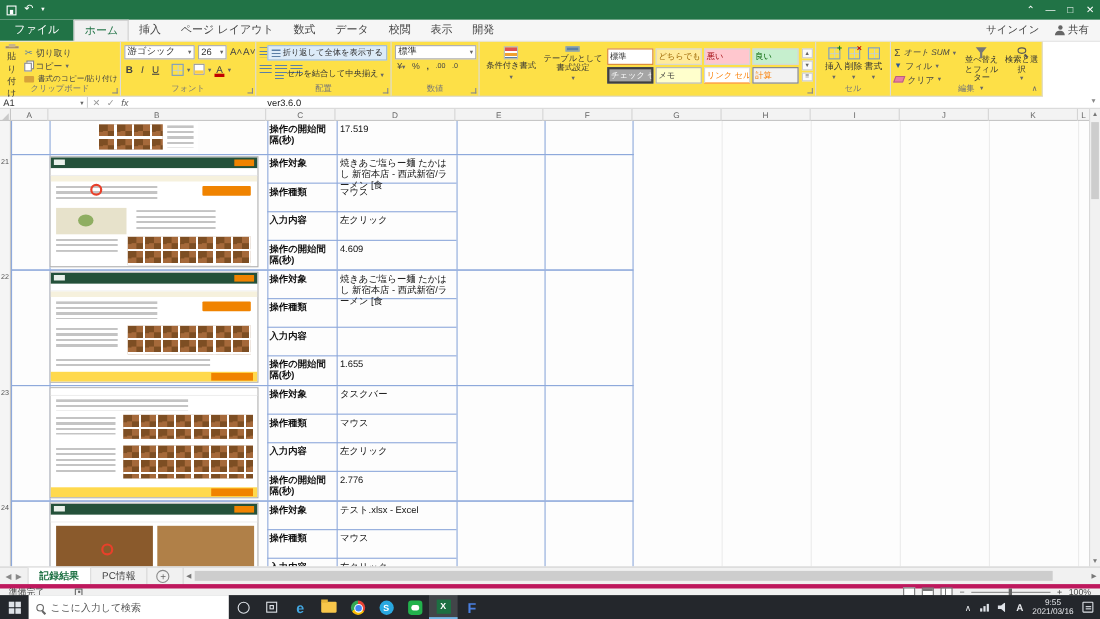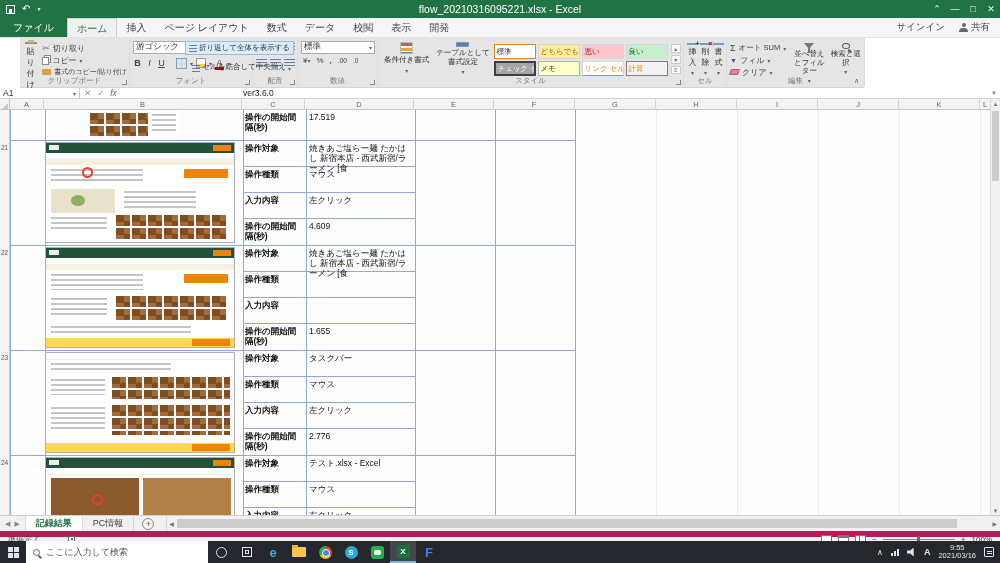--- a/index.html
+++ b/index.html
@@ -22,21 +22,21 @@
   .rtab { padding:0 9px; line-height:20px; color:#444; }
   .rtab.active { background:#f1f1f1; color:#217346; border:1px solid #d0d0d0; border-bottom:none; }
   .tellme { display:flex; align-items:center; gap:4px; margin-left:16px; color:#777; font-size:9.5px; }
   .bulb { width:8px; height:8px; border-radius:50%; background:#f7d64a; border:1px solid #caa92f; display:inline-block; }
   .tabs-right { margin-left:auto; display:flex; align-items:center; gap:14px; padding-right:10px; color:#444; font-size:9.5px; }
   .ic-person { width:9px; height:9px; position:relative; display:inline-block; }
   .ic-person::before { content:""; position:absolute; left:2.5px; top:0; width:4px; height:4px; border-radius:50%; background:#666; }
   .ic-person::after { content:""; position:absolute; left:0; bottom:0; width:9px; height:4px; border-radius:4px 4px 0 0; background:#666; }
 
   
-  .ribbon { position:absolute; left:0; top:38px; width:844px; height:50px; background:#e5e5e5; border-bottom:1px solid #d5d5d5; display:flex; font-size:8px; color:#333;margin-left:20px; }
+  .ribbon { position:absolute; left:0; top:38px; width:948px; height:50px; background:#fde047; border-bottom:1px solid #d5d5d5; display:flex; font-size:8px; color:#333; }
   .rgroup { position:relative; height:100%; border-right:1px solid #dcdcdc; padding:2px 2px 12px 3px; }
   .rlabel { position:absolute; bottom:1px; left:0; width:100%; text-align:center; font-size:7.5px; color:#777; }
   .launcher { position:absolute; right:2px; bottom:2px; width:5px; height:5px; border-right:1px solid #888; border-bottom:1px solid #888; }
   .g-clip { width:110px; display:flex; gap:4px; }
   .g-font { width:134px; }
   .g-align { width:142px; }
   .g-num { width:86px; }
   .g-styles { width:306px; display:flex; gap:3px; }
   .g-cells { width:78px; display:flex; gap:2px; justify-content:center; }
   .g-edit { width:138px; display:flex; gap:2px; }
@@ -149,21 +149,21 @@
   .sheetbar { position:absolute; left:0; top:515px; width:1000px; height:16px; background:#f1f1f1; border-top:1px solid #cfcfcf; display:flex; align-items:stretch; font-size:9px; }
   .sb-arrows { display:flex; align-items:center; gap:4px; padding:0 5px; color:#888; font-size:7px; }
   .stab { padding:0 10px; line-height:15px; color:#444; border-right:1px solid #d6d6d6; }
   .stab.active { background:#fff; color:#217346; font-weight:bold; border-left:1px solid #d6d6d6; }
   .newsheet { width:12px; height:12px; border:1px solid #8a8a8a; border-radius:50%; color:#666; font-size:9px; line-height:10px; text-align:center; align-self:center; margin-left:8px; }
   .hscroll { position:relative; flex:1; margin-left:12px; border-left:1px solid #d6d6d6; }
   .hthumb { position:absolute; left:6px; top:3px; width:780px; height:9px; background:#cdcdcd; }
   .hs-arr { position:absolute; top:4px; font-size:6px; color:#777; }
 
   
-  .statusbar { position:absolute; left:0; top:531px; width:1000px; height:10px; background:#f1f1f1; border-top:6px solid #be185d; display:flex; align-items:center; font-size:8px; color:#444;gap:18px; }
+  .statusbar { position:absolute; left:0; top:531px; width:1000px; height:10px; background:#f1f1f1; border-top:4px solid #be185d; display:flex; align-items:center; font-size:8px; color:#444;gap:18px; }
   .statusbar .ready { padding-left:8px; }
   .ic-macro { width:7px; height:7px; border:1px solid #666; margin-left:10px; position:relative; }
   .ic-macro::after { content:""; position:absolute; left:1.5px; top:1.5px; width:2px; height:2px; background:#666; }
   .status-right { margin-left:auto; display:flex; align-items:center; gap:6px; padding-right:8px; }
   .view-ic { width:11px; height:8px; border:1px solid #777; background:#fff; }
   .view-ic.v2 { background:linear-gradient(#777 0 2px,#fff 2px); }
   .view-ic.v3 { background:linear-gradient(90deg,#fff 0 3px,#777 3px 4px,#fff 4px); }
   .zoom-track { width:72px; height:1px; background:#8a8a8a; position:relative; }
   .zoom-thumb { position:absolute; left:34px; top:-3px; width:3px; height:7px; background:#666; }
 
@@ -203,21 +203,20 @@
 <body>
 
 <div class="screen">
 
   <div class="titlebar">
     <div class="qat">
       <span class="ic-save"></span>
       <span class="qat-glyph">↶</span>
       <span class="qat-glyph" style="font-size:6px;">▾</span>
     </div>
-    <div class="tb-title">flow_20210316095221.xlsx - Excel</div>
     <div class="win-ctrls">
       <span>⌃</span>
       <span>—</span>
       <span>□</span>
       <span>✕</span>
     </div>
   </div>
 
   <div class="tabsrow">
     <div class="file-tab">ファイル</div>
@@ -355,21 +354,20 @@
         <div class="chip c4">チェック セ...</div>
         <div class="chip c5">メモ</div>
         <div class="chip c6">リンク セル</div>
         <div class="chip c7">計算</div>
       </div>
       <div class="gal-arrows">
         <span>▴</span>
         <span>▾</span>
         <span>≡</span>
       </div>
-      <div class="rlabel">スタイル</div>
       <span class="launcher"></span>
     </div>
 
     <div class="rgroup g-cells">
       <div class="vbtn">
         <span class="mini-grid ins-grid"></span>
         <span>挿入</span>
           <span class="caret">▾</span>
       </div>
       <div class="vbtn">
@@ -382,21 +380,21 @@
         <span>書式</span>
           <span class="caret">▾</span>
       </div>
       <div class="rlabel">セル</div>
     </div>
 
     <div class="rgroup g-edit">
       <div class="edit-col">
         <div class="rs-btn">
             <span class="sigma">Σ</span>
-            <span style="font-size:7.5px;">オート SUM</span>
+            <span style="font-size:7.5px;font-style:italic;">オート SUM</span>
             <span class="caret">▾</span>
           </div>
         <div class="rs-btn">
             <span class="ic-filldown">▼</span>
             <span>フィル</span>
             <span class="caret">▾</span>
           </div>
         <div class="rs-btn">
             <span class="ic-eraser"></span>
             <span>クリア</span>

